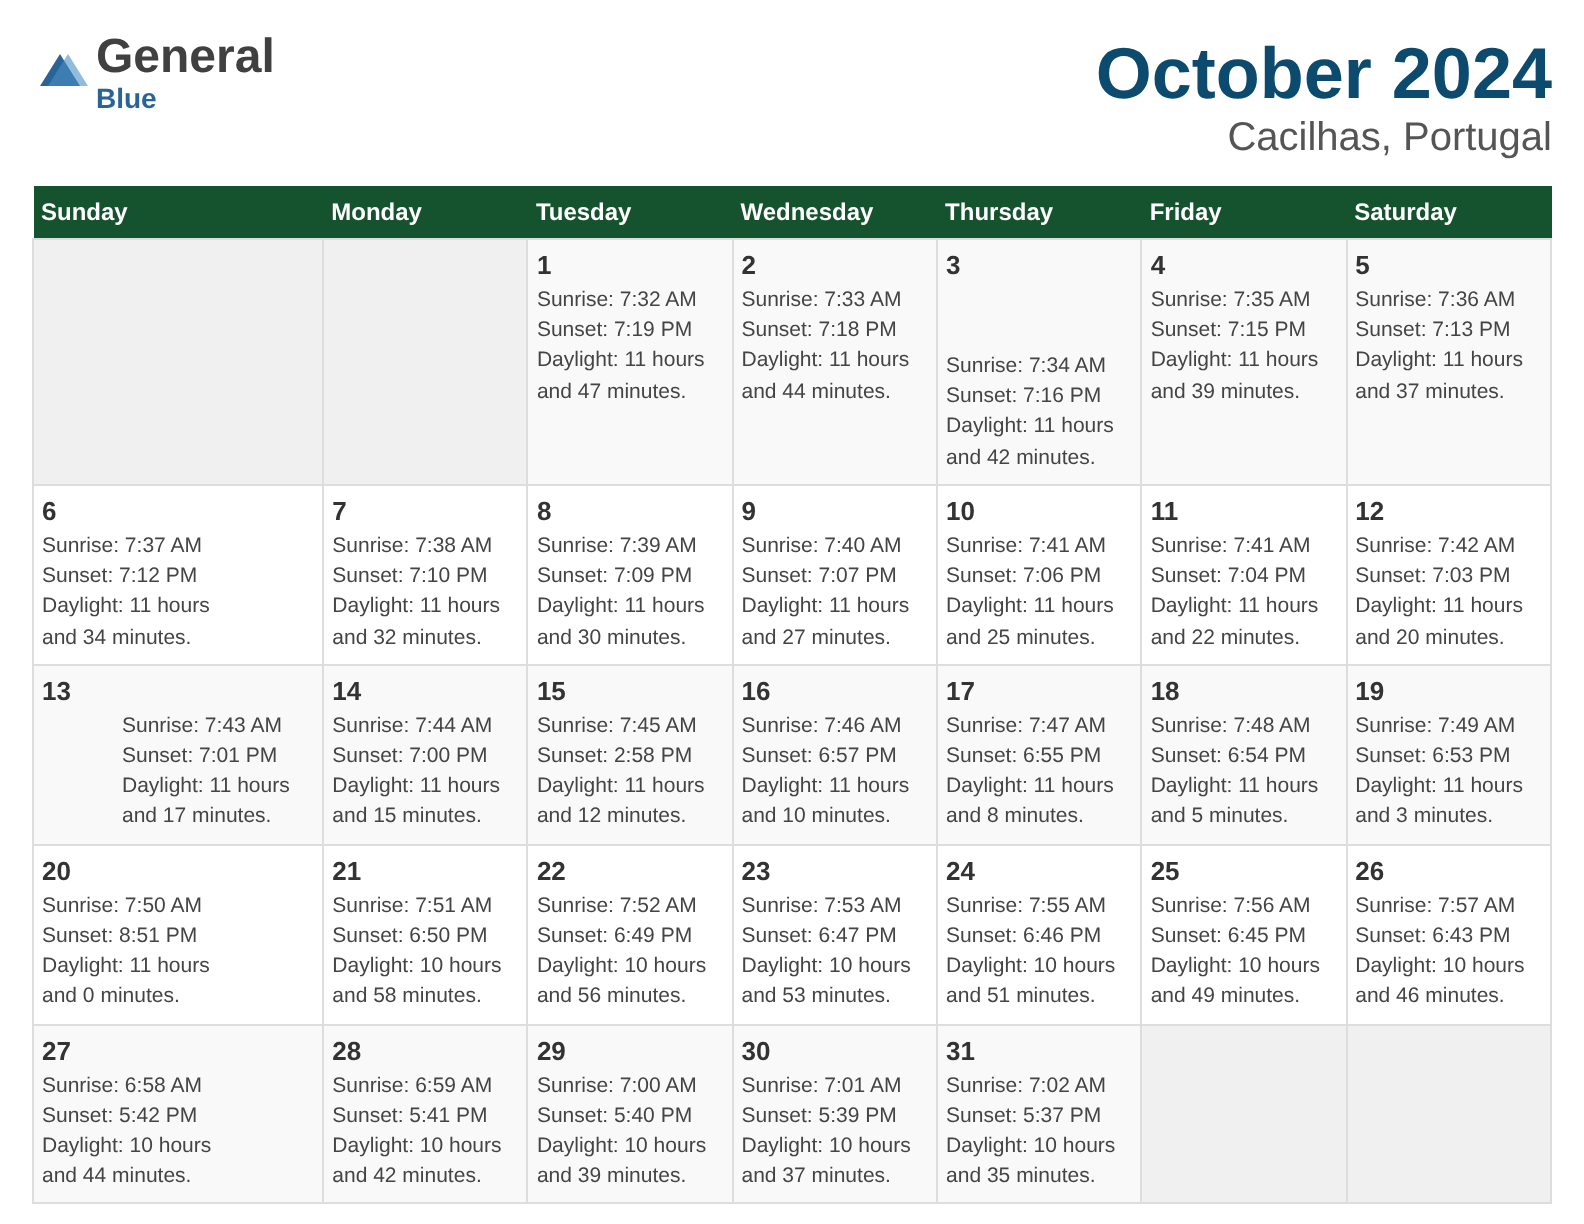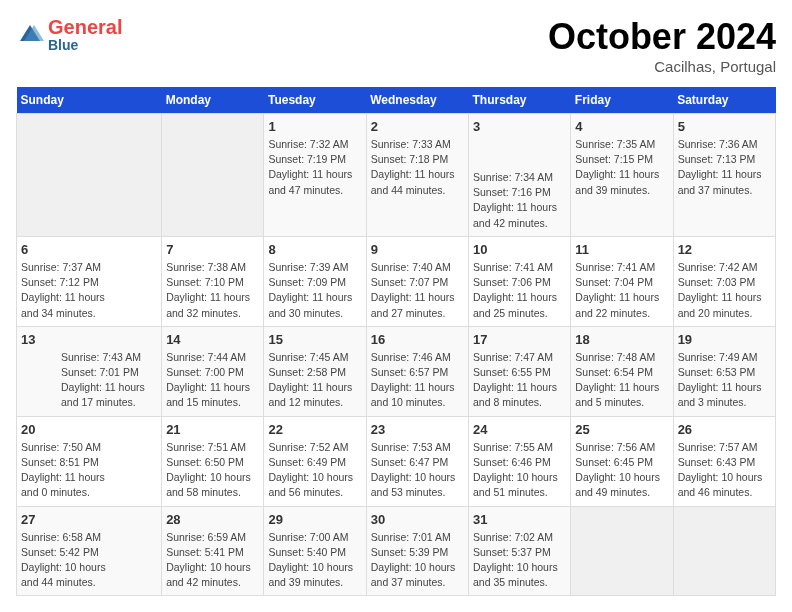--- a/index.html
+++ b/index.html
@@ -20,52 +20,52 @@
       display: flex;
       align-items: center;
       gap: 4px;
     }
     .logo-text {
       display: flex;
       flex-direction: column;
       line-height: 1.1;
     }
     .logo-general {
-      font-size: 20px;
-      font-weight: bold;
-      color: #ef4444;
+      font-size: 24px;
+      font-weight: bold;
+      color: #404040;
     }
     .logo-blue {
       font-size: 14px;
       font-weight: bold;
       color: #2a6496;
     }
     .logo-icon {
       width: 28px;
       height: 28px;
     }
     .title-block {
       text-align: right;
     }
     .month-title {
       font-size: 36px;
       font-weight: bold;
-      color: #000000;
+      color: #0c4a6e;
     }
     .location {
-      font-size: 15px;
+      font-size: 20px;
       color: #555;
     }
     table {
       width: 100%;
       border-collapse: collapse;
       font-size: 11px;
     }
     thead th {
-      background-color: #1d4ed8;
+      background-color: #14532d;
       color: #fff;
       padding: 6px 4px;
       text-align: left;
       font-size: 12px;
       font-weight: bold;
     }
     tbody tr {
       vertical-align: top;
     }
     tbody tr:nth-child(odd) {

